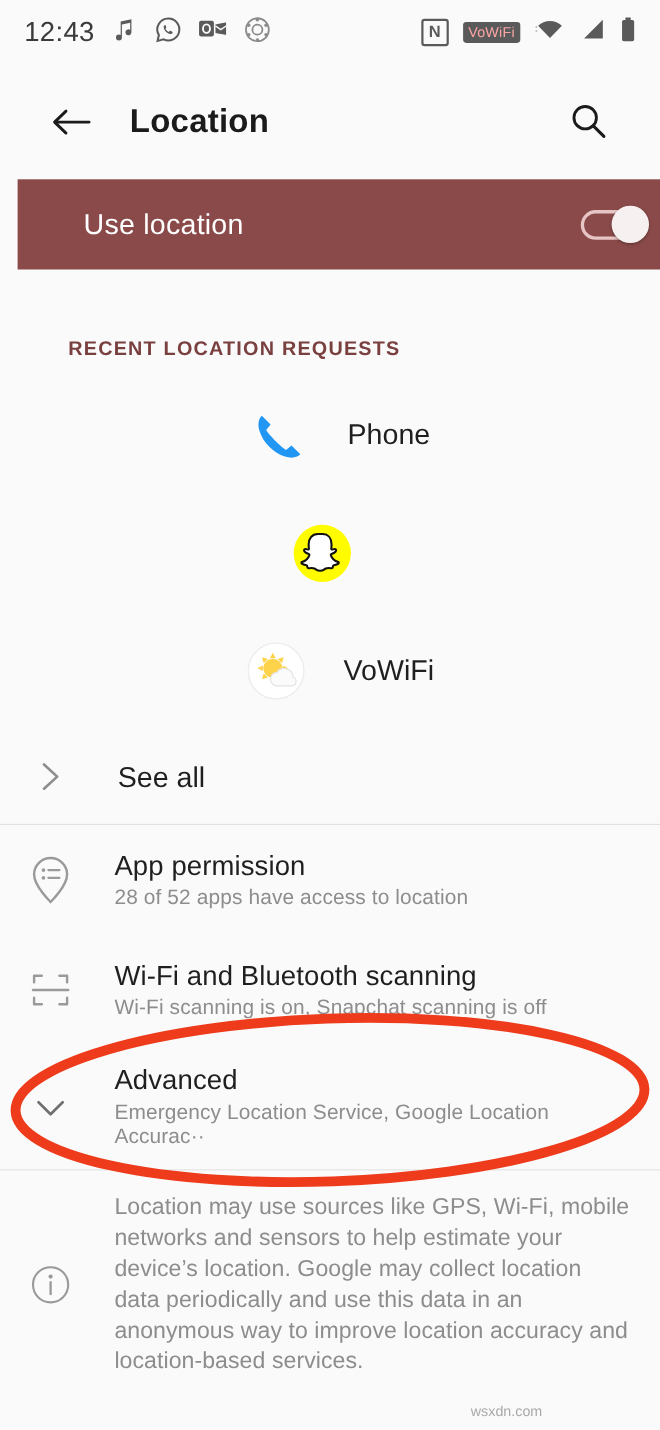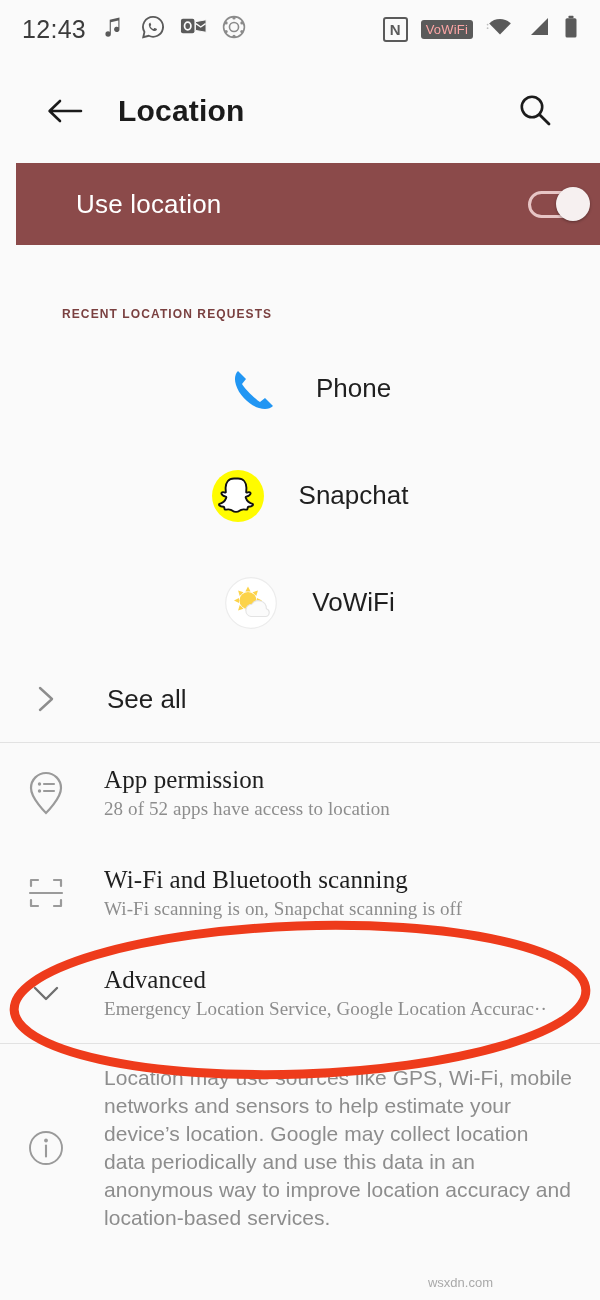--- a/index.html
+++ b/index.html
@@ -76,21 +76,21 @@
   .switch-knob {
     position:absolute; right:0; top:0; width:34px; height:34px;
     border-radius:50%; background:#f6f0f0;
     box-shadow:0 1px 3px rgba(0,0,0,.35);
   }
 
   
   .content { position:absolute; top:245px; left:0; width:600px; }
 
   .section-header {
-    font-size:12px; font-weight:bold; color:#7a4040;
+    font-size:18px; font-weight:bold; color:#7a4040;
     letter-spacing:1.1px;
     padding:62px 0 14px 62px;
   }
 
   .app-row {
     display:flex; align-items:center;
     height:107px;
     padding-left:16px;
     cursor:pointer;
     justify-content:center;
@@ -116,21 +116,21 @@
     display:flex; align-items:center;
     padding:18px 20px 18px 16px;
     min-height:100px;
     cursor:pointer;
   }
   .set-ico {
     width:60px; min-width:60px; height:60px;
     display:flex; align-items:center; justify-content:center;
     margin-right:28px;
   }
-  .set-texts { display:flex; flex-direction:column; gap:4px;font-family:Liberation Serif, serif; }
+  .set-texts { display:flex; flex-direction:column; gap:4px; }
   .set-title { font-size:25px; color:#1f1f1f; letter-spacing:.1px; }
   .set-sub { font-size:19px; color:#8d8d8d; letter-spacing:.1px; }
 
   .footer-row {
     display:flex; align-items:center;
     padding:20px 26px 20px 16px;
   }
   .footer-ico {
     width:60px; min-width:60px; height:60px;
     display:flex; align-items:center; justify-content:center;
@@ -262,21 +262,20 @@
       <span class="app-name">Phone</span>
     </div>
 
     <div class="app-row">
       <span class="app-ico">
         <svg width="54" height="54" viewBox="0 0 54 54">
           <circle cx="27" cy="27" r="26" fill="#FFFC00"></circle>
           <path d="M27 9.5c5.6 0 8.4 4.2 8.4 9.3 0 1.6-.2 3.4-.2 4.4 .5 .4 1.7 .3 2.6 0 1 -.3 2 .5 1.7 1.5 -.4 1.4 -3 2.6 -4.2 3 -.6 .2 -.7 .6 -.5 1.2 .9 2.4 3.6 5.2 6.4 5.9 .9 .2 1 1.1 .4 1.6 -.9 .7 -3 1.2 -4.1 1.4 -.5 .1 -.7 .5 -.8 1 -.1 .5 -.2 1.1 -.4 1.4 -.3 .5 -.9 .5 -1.6 .4 -1.3 -.2 -2.9 -.4 -4.5 .2 -1.4 .5 -2.2 2.1 -5.2 2.1 -3 0 -3.8 -1.6 -5.2 -2.1 -1.6 -.6 -3.2 -.4 -4.5 -.2 -.7 .1 -1.3 .1 -1.6 -.4 -.2 -.3 -.3 -.9 -.4 -1.4 -.1 -.5 -.3 -.9 -.8 -1 -1.1 -.2 -3.2 -.7 -4.1 -1.4 -.6 -.5 -.5 -1.4 .4 -1.6 2.8 -.7 5.5 -3.5 6.4 -5.9 .2 -.6 .1 -1 -.5 -1.2 -1.2 -.4 -3.8 -1.6 -4.2 -3 -.3 -1 .7 -1.8 1.7 -1.5 .9 .3 2.1 .4 2.6 0 0 -1 -.2 -2.8 -.2 -4.4 0 -5.1 2.8 -9.3 8.4 -9.3z" fill="#ffffff" stroke="#111111" stroke-width="1.9" stroke-linejoin="round"></path>
         </svg>
       </span>
-      <span class="app-name">Snapchat</span>
     </div>
 
     <div class="app-row">
       <span class="app-ico">
         <svg width="54" height="54" viewBox="0 0 54 54">
           <circle cx="27" cy="27" r="25.3" fill="#ffffff" stroke="#ececec" stroke-width="1.2"></circle>
           <g fill="#fcd34a">
             <circle cx="24" cy="24.5" r="8.6"></circle>
             <path d="M24 10.5 l2.6 5 -5.2 0 Z"></path>
             <path d="M24 38.5 l2.6 -5 -5.2 0 Z"></path>

